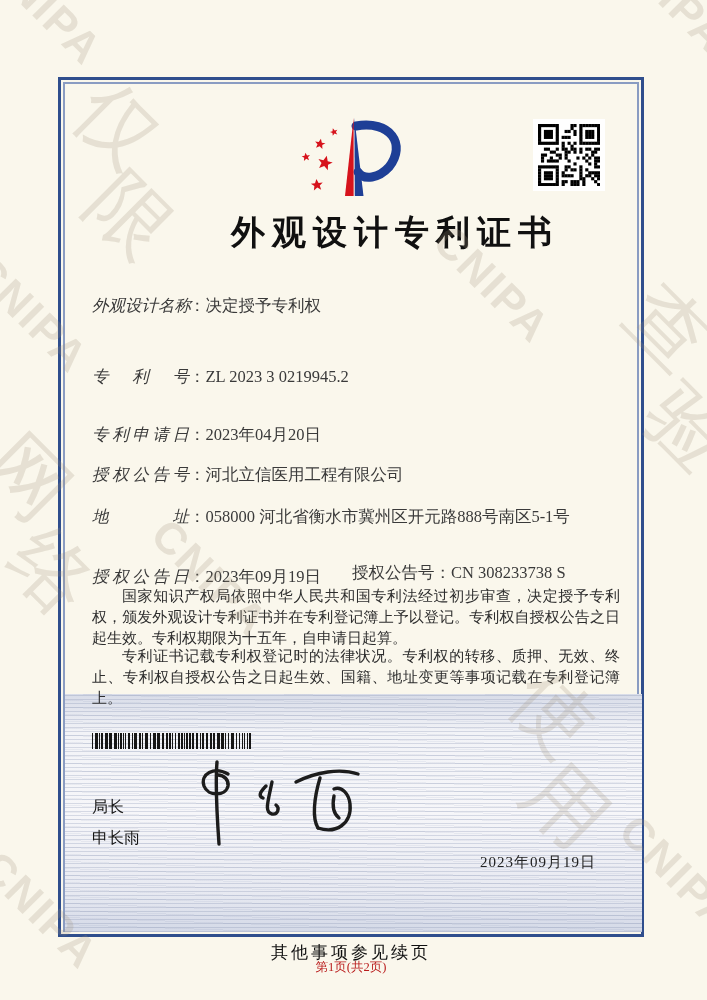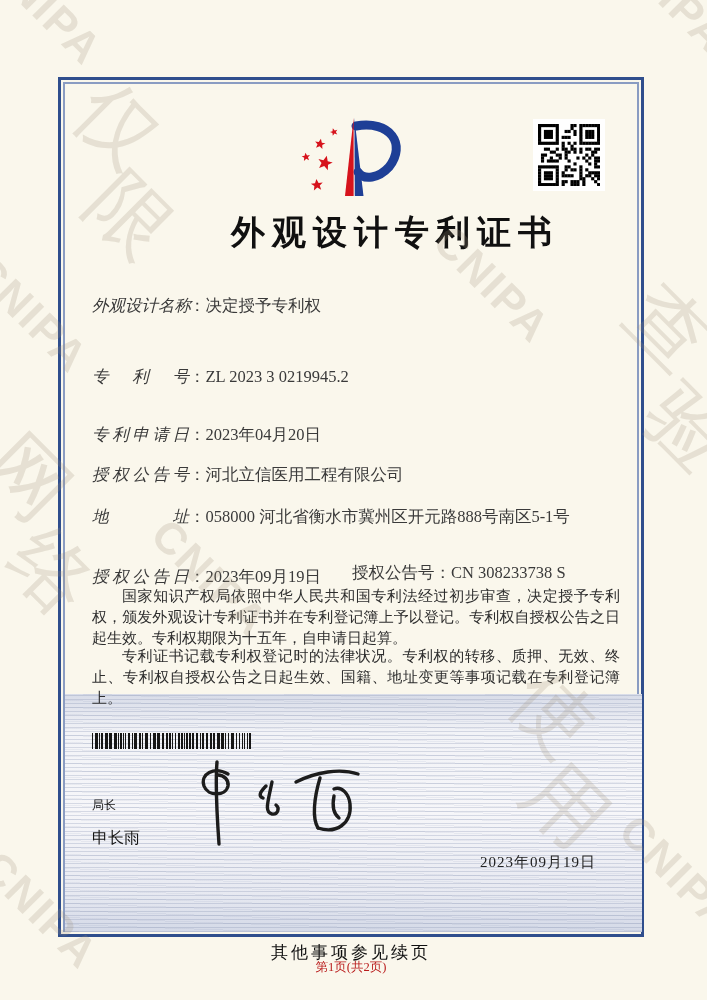--- a/index.html
+++ b/index.html
@@ -32,21 +32,21 @@
   .guilloche{position:absolute;left:65px;top:694px;width:577px;height:238px;z-index:1;
      background:
        repeating-linear-gradient(0deg, rgba(118,132,168,0.26) 0 1px, rgba(0,0,0,0) 1px 4px),
        repeating-linear-gradient(2deg, rgba(118,132,168,0.10) 0 1px, rgba(0,0,0,0) 1px 7px),
        linear-gradient(180deg,#d8dce8 0%,#f2f3f7 16%,#f6f6f9 50%,#e7e9f1 84%,#d4d9e7 100%);}
 
   .barcode{position:absolute;left:92px;top:733px;z-index:2;}
 
   .sig-script{position:absolute;left:184px;top:756px;z-index:2;}
   .sig-title{position:absolute;left:92px;top:797px;font-family:"Liberation Sans",sans-serif;
-             font-size:12px;color:#141414;z-index:2;}
+             font-size:16px;color:#141414;z-index:2;}
   .sig-name{position:absolute;left:92px;top:828px;font-family:"Liberation Sans",sans-serif;
             font-size:16px;color:#141414;z-index:2;}
   .issue-date{position:absolute;left:480px;top:853px;font-size:15px;color:#222;z-index:2;letter-spacing:1px;}
 
   .pageno{position:absolute;left:58px;top:959px;width:586px;text-align:center;
           font-size:12.5px;color:#b91c1c;z-index:2;}
   .continuation{position:absolute;left:58px;top:941px;width:586px;text-align:center;
           font-size:17px;letter-spacing:3px;color:#101010;z-index:2;}
 
   

